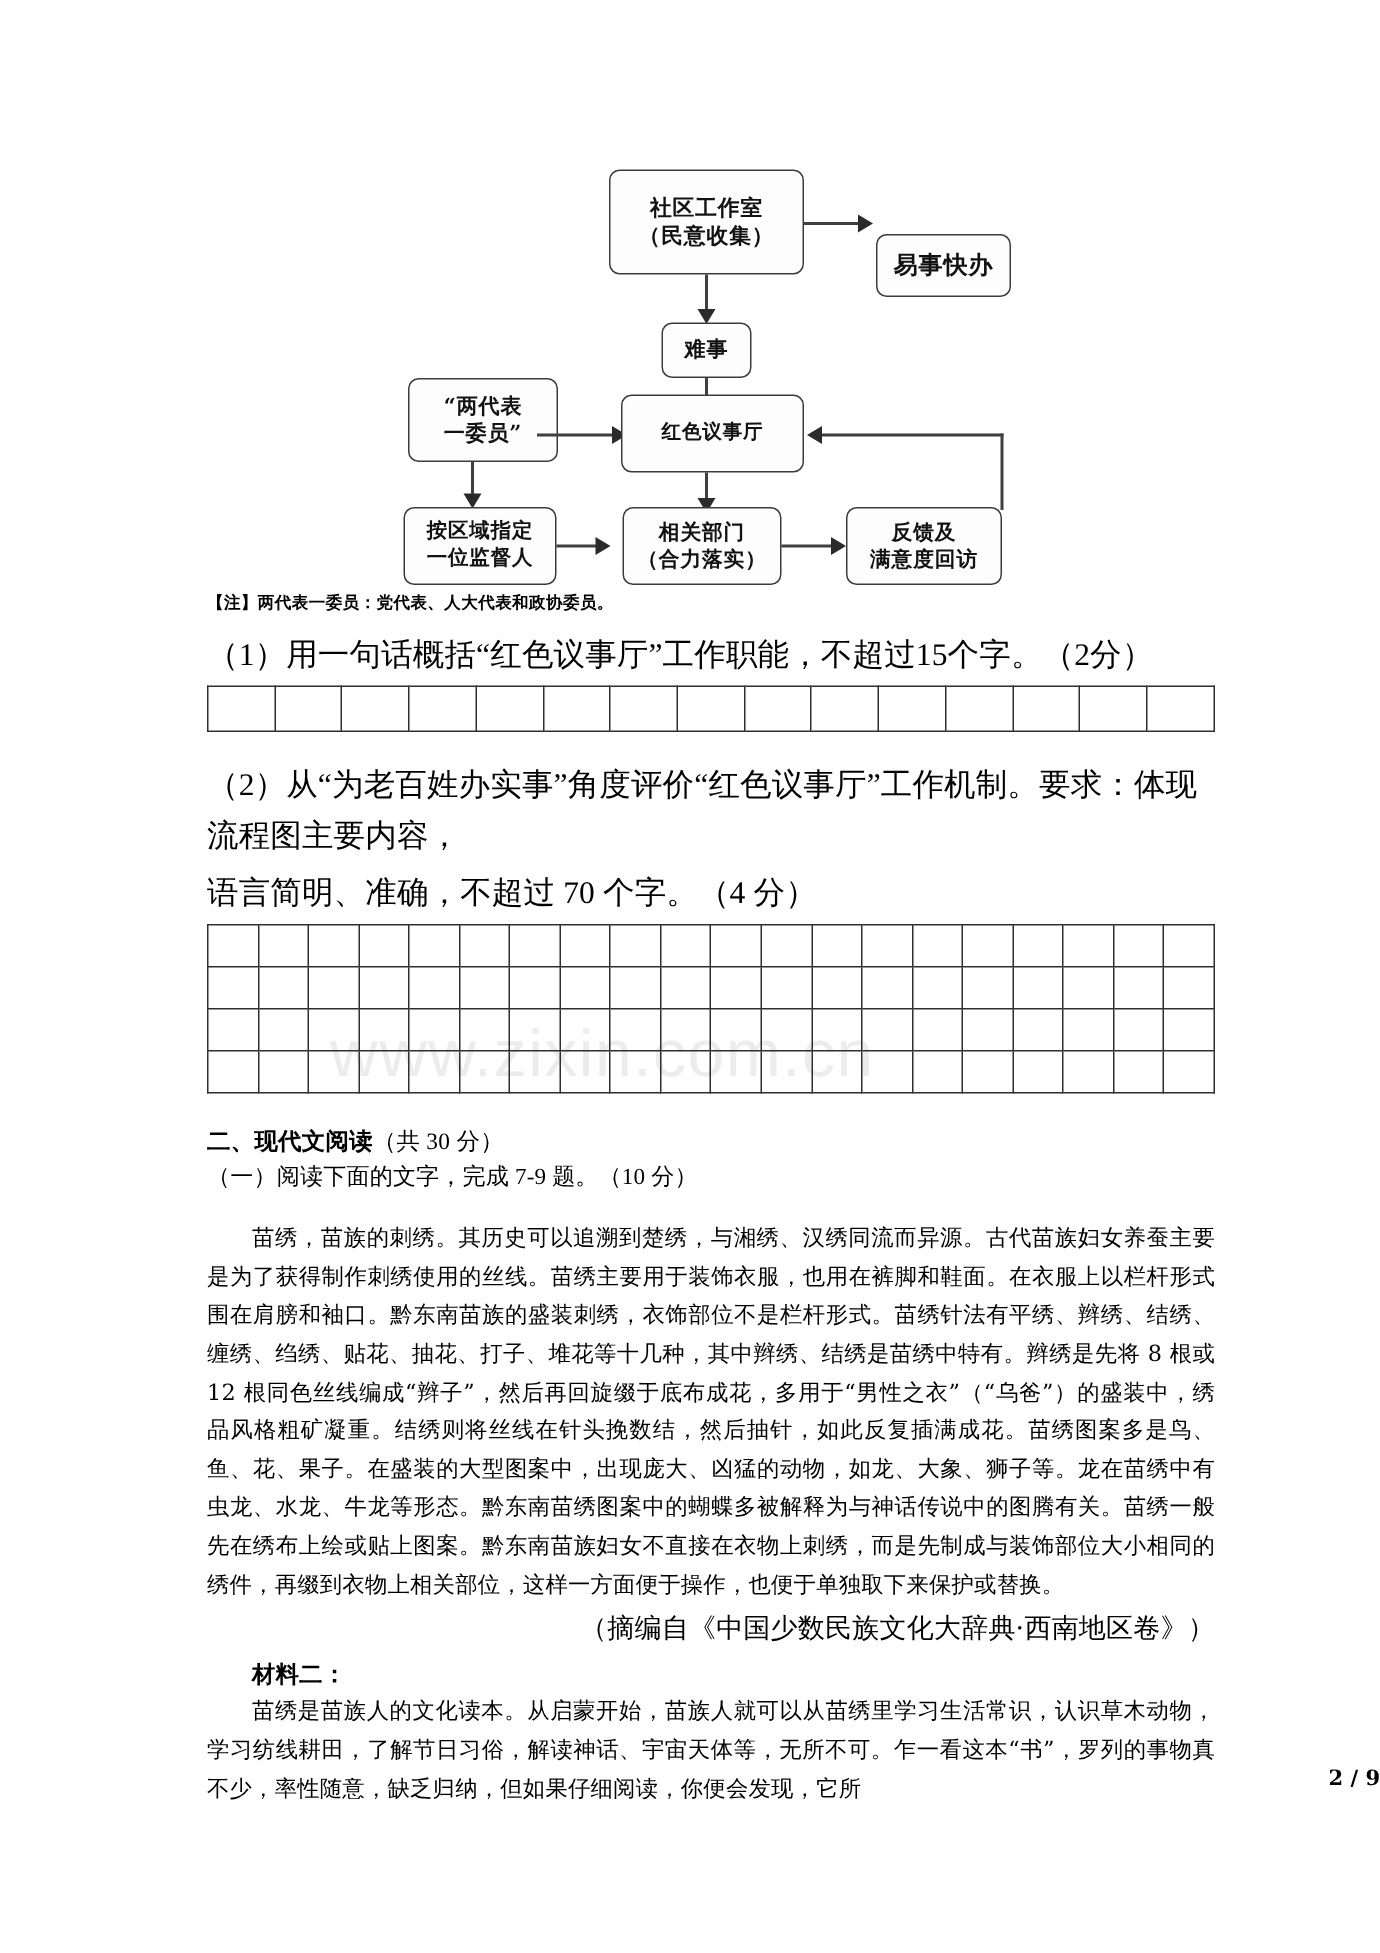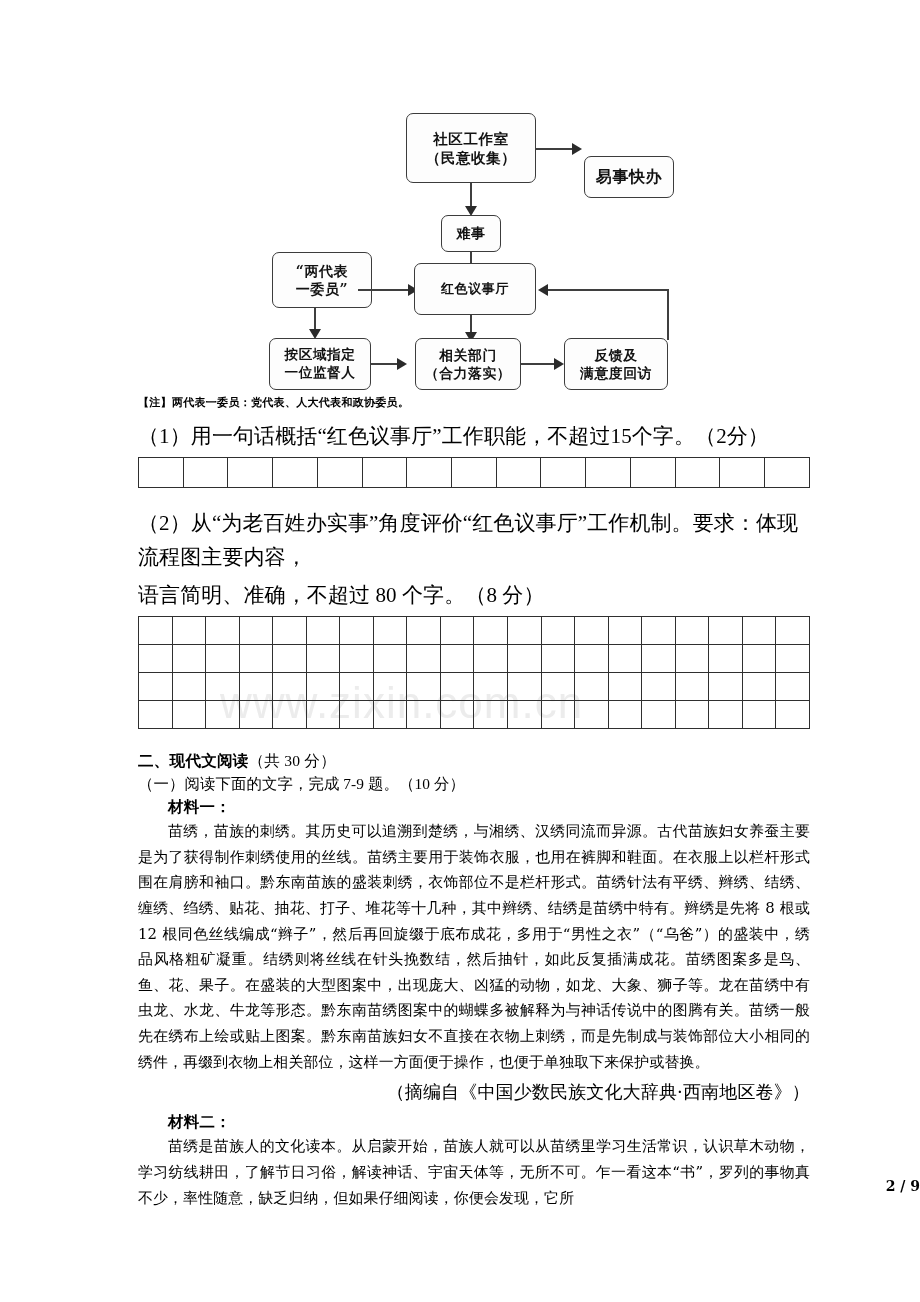--- a/index.html
+++ b/index.html
@@ -132,21 +132,21 @@
     margin: 22px 0 2px 0;
     font-size: 15.6px;
     letter-spacing: 0.2px;
   }
   .sec-head b {
     font-family: "DejaVu Serif", "Liberation Serif", serif;
     font-weight: bold;
   }
   .sub-head {
     font-size: 15.4px;
-    margin: 2px 0 2px 0;
+    margin: 2px 0 18px 0;
     letter-spacing: 0.1px;
   }
   .mat-label {
     font-family: "DejaVu Serif", "Liberation Serif", serif;
     font-weight: bold;
     font-size: 15.4px;
     margin: 2px 0 1px 0;
     text-indent: 30px;
     letter-spacing: 0.4px;
   }
@@ -274,21 +274,21 @@
               <td></td>
               <td></td>
               <td></td>
               <td></td>
             </tr>
           </tbody>
     </table>
   </div>
 
   <div class="qline two">（2）从“为老百姓办实事”角度评价“红色议事厅”工作机制。要求：体现流程图主要内容，</div>
-  <div class="qline">语言简明、准确，不超过 80 个字。（8 分）</div>
+  <div class="qline">语言简明、准确，不超过 70 个字。（4 分）</div>
   <div class="grid-wrap">
     <div class="watermark">www.zixin.com.cn</div>
     <table class="grid g2">
       <tbody id="grid2-body">
             <tr>
               <td></td>
               <td></td>
               <td></td>
               <td></td>
               <td></td>
@@ -376,21 +376,20 @@
             </tr>
           </tbody>
     </table>
   </div>
 
   <div class="sec-head">
     <b>二、现代文阅读</b><span>（共 30 分）</span>
   </div>
   <div class="sub-head">（一）阅读下面的文字，完成 7-9 题。（10 分）</div>
 
-  <div class="mat-label">材料一：</div>
   <p class="para">苗绣，苗族的刺绣。其历史可以追溯到楚绣，与湘绣、汉绣同流而异源。古代苗族妇女养蚕主要是为了获得制作刺绣使用的丝线。苗绣主要用于装饰衣服，也用在裤脚和鞋面。在衣服上以栏杆形式围在肩膀和袖口。黔东南苗族的盛装刺绣，衣饰部位不是栏杆形式。苗绣针法有平绣、辫绣、结绣、缠绣、绉绣、贴花、抽花、打子、堆花等十几种，其中辫绣、结绣是苗绣中特有。辫绣是先将 8 根或 12 根同色丝线编成“辫子”，然后再回旋缀于底布成花，多用于“男性之衣”（“乌爸”）的盛装中，绣品风格粗矿凝重。结绣则将丝线在针头挽数结，然后抽针，如此反复插满成花。苗绣图案多是鸟、鱼、花、果子。在盛装的大型图案中，出现庞大、凶猛的动物，如龙、大象、狮子等。龙在苗绣中有虫龙、水龙、牛龙等形态。黔东南苗绣图案中的蝴蝶多被解释为与神话传说中的图腾有关。苗绣一般先在绣布上绘或贴上图案。黔东南苗族妇女不直接在衣物上刺绣，而是先制成与装饰部位大小相同的绣件，再缀到衣物上相关部位，这样一方面便于操作，也便于单独取下来保护或替换。</p>
   <div class="source">（摘编自《中国少数民族文化大辞典·西南地区卷》）</div>
 
   <div class="mat-label">材料二：</div>
   <p class="para">苗绣是苗族人的文化读本。从启蒙开始，苗族人就可以从苗绣里学习生活常识，认识草木动物，学习纺线耕田，了解节日习俗，解读神话、宇宙天体等，无所不可。乍一看这本“书”，罗列的事物真不少，率性随意，缺乏归纳，但如果仔细阅读，你便会发现，它所</p>
 
  </div>
 
  <div class="footer">2 / 9</div>
 </div>

